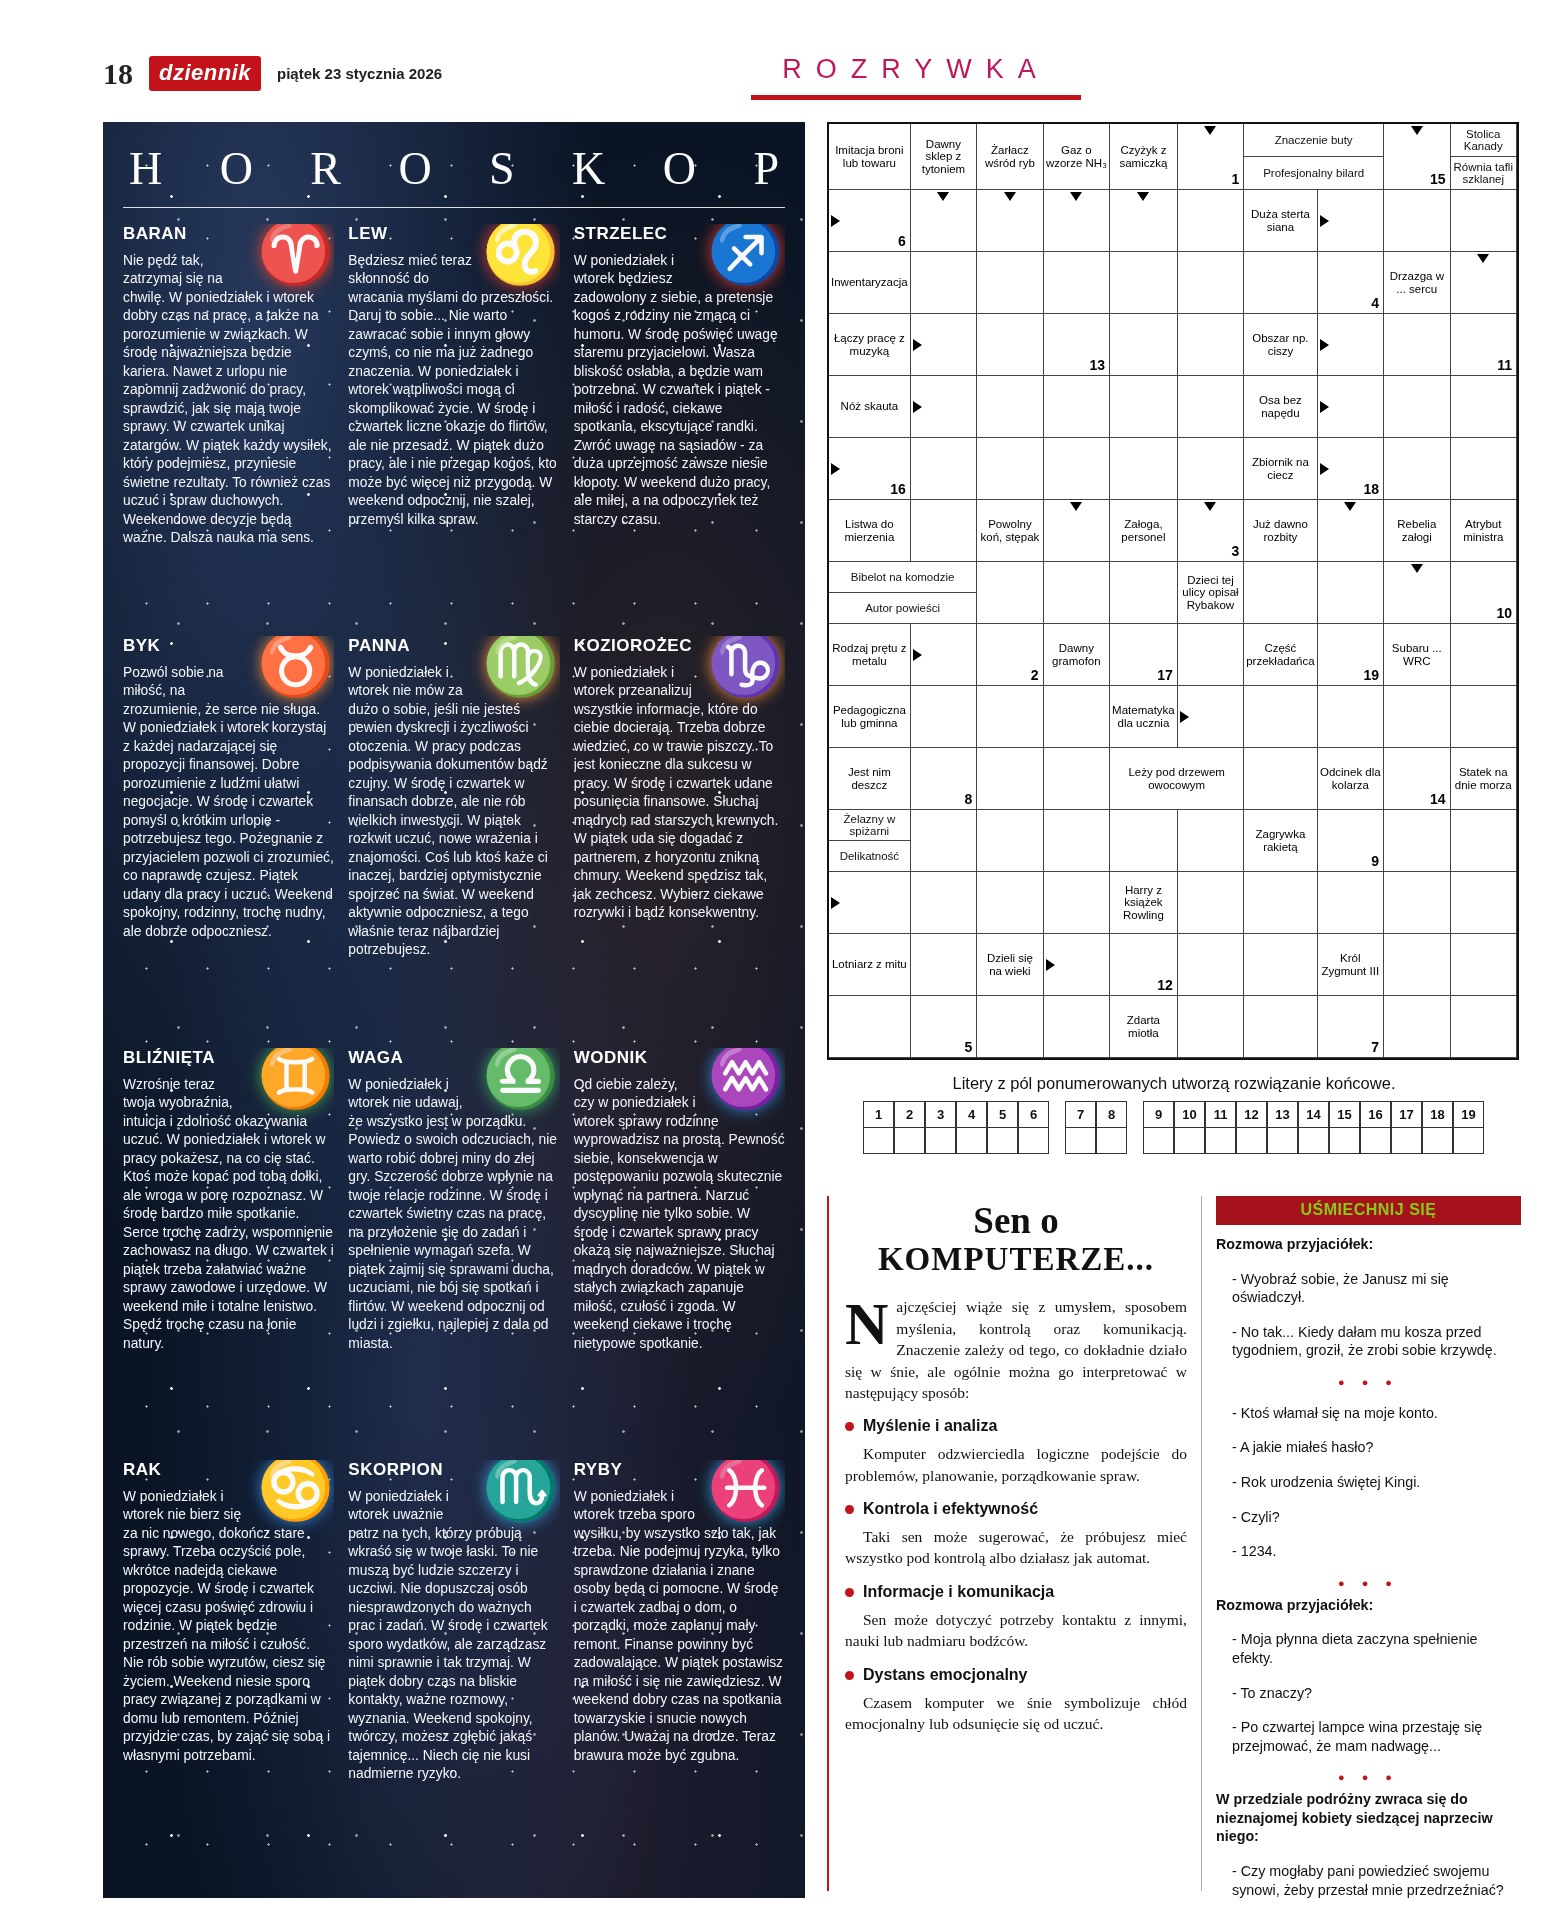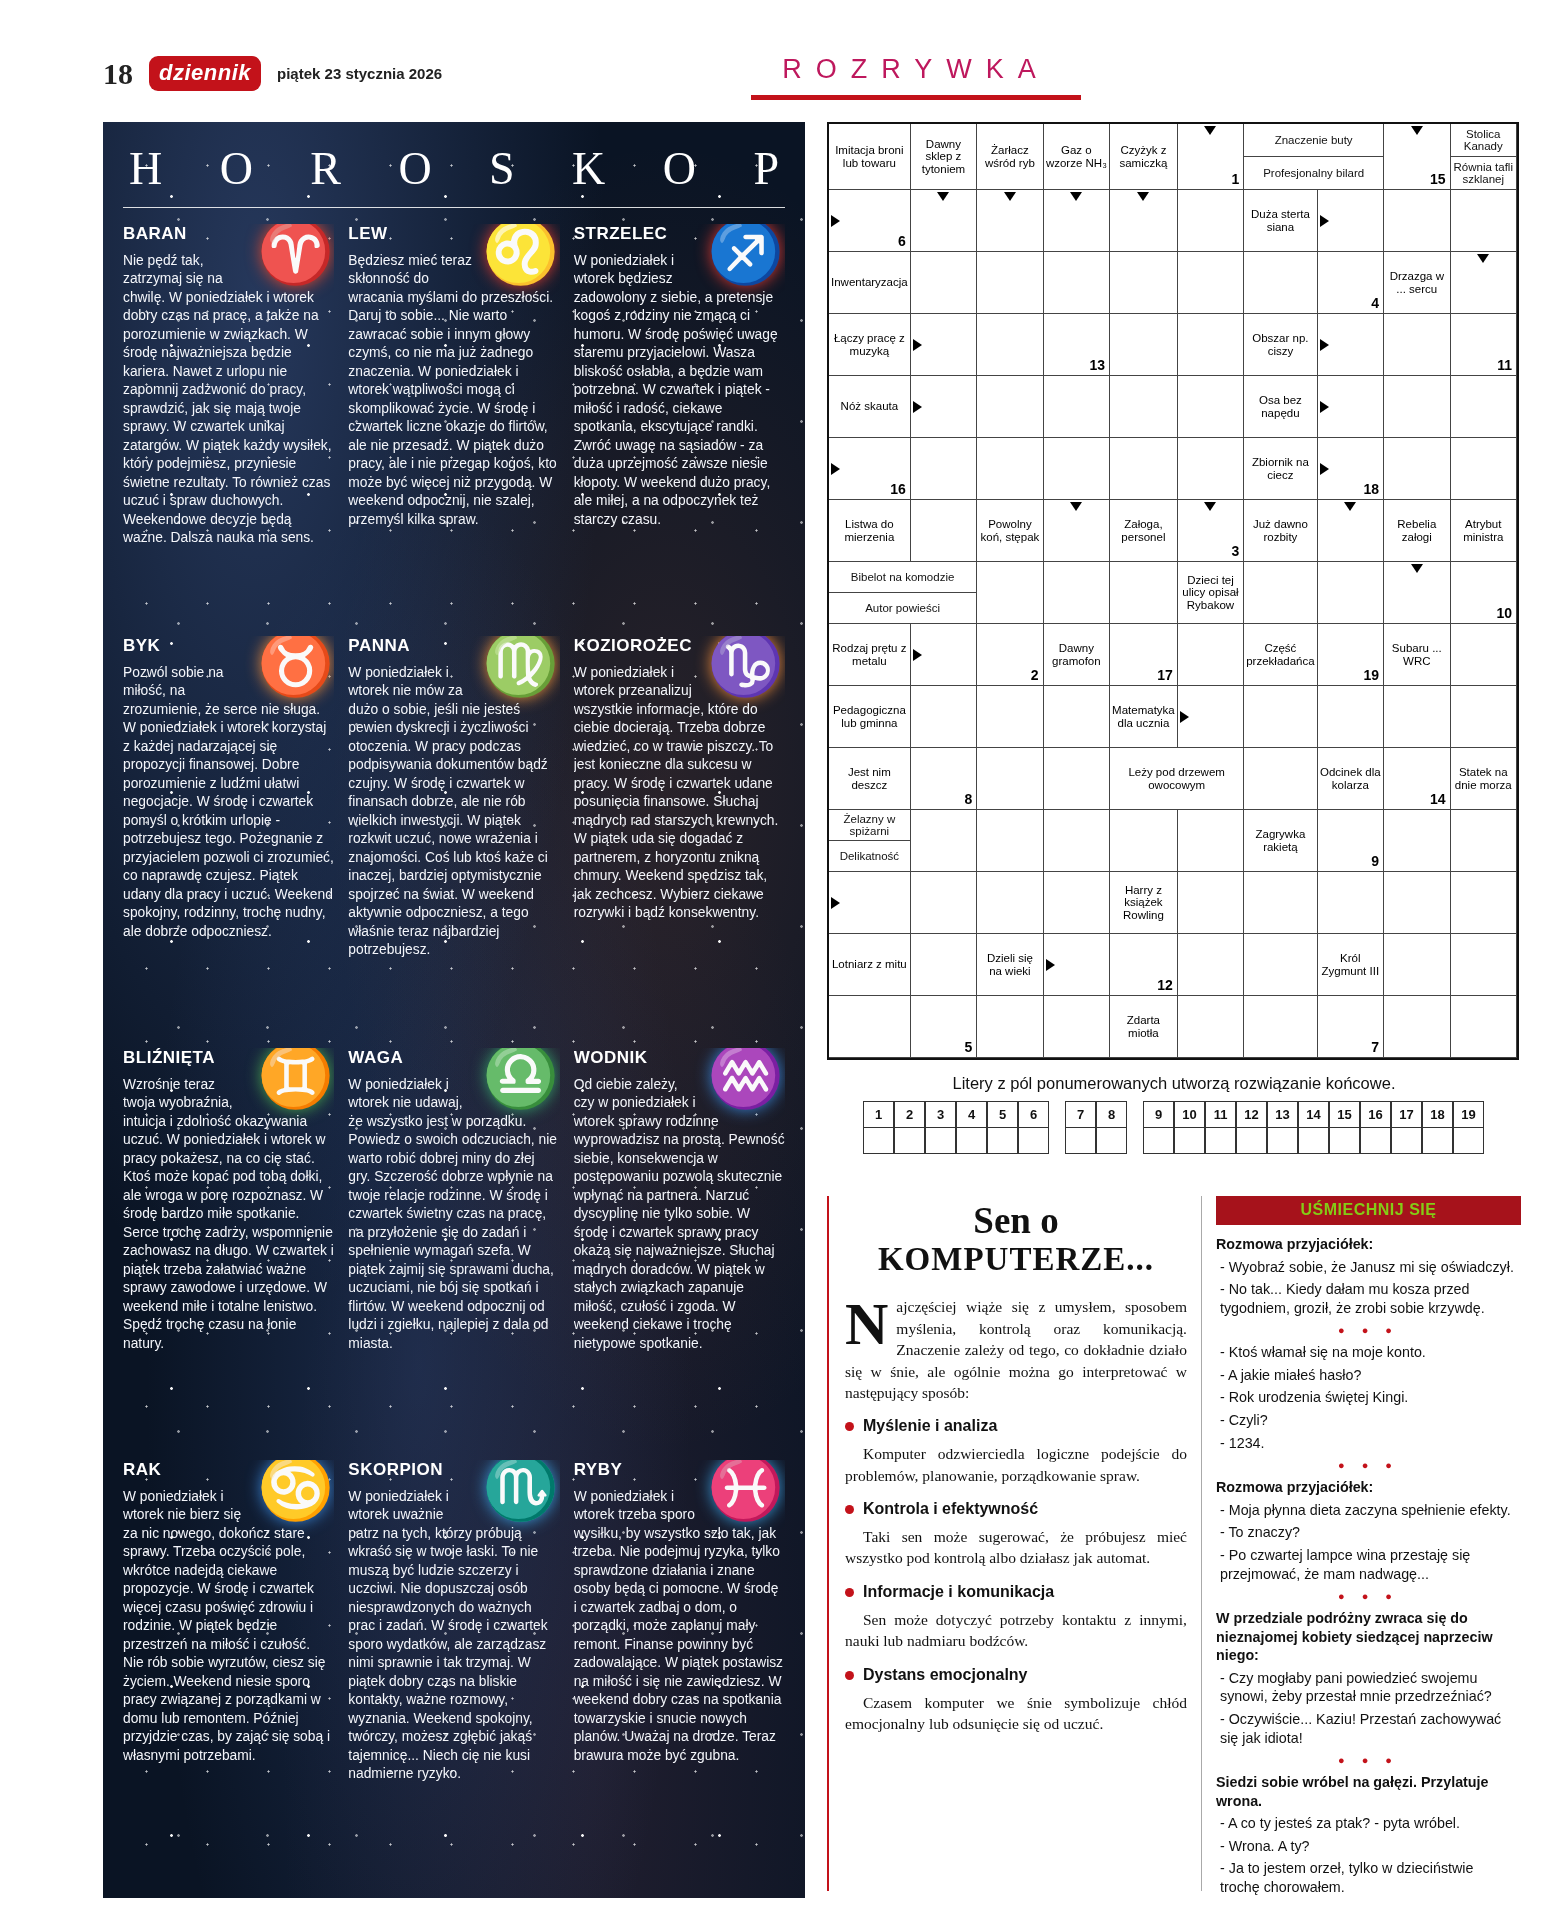--- a/index.html
+++ b/index.html
@@ -7,21 +7,21 @@
     position:relative; width:1558px; height:1913px; margin:0 auto;
     background:#ffffff; overflow:hidden;
     font-family:"Liberation Sans", sans-serif; color:#111;
   }
 
   
   .page-header { position:absolute; top:56px; left:103px; right:37px; height:60px; }
   .header-left { display:flex; align-items:center; gap:16px; }
   .page-num { font-family:"Liberation Serif", serif; font-size:30px; font-weight:bold; color:#222; }
   .brand { background:#c3121a; color:#fff; font-style:italic; font-weight:bold; font-size:22px;
-           padding:4px 10px 5px; letter-spacing:.5px; border-radius:9px; }
+           padding:4px 10px 5px; letter-spacing:.5px; border-radius:3px; }
   .page-date { font-size:15px; font-weight:bold; color:#222; }
   .section-title-wrap { position:absolute; left:648px; top:-2px; width:330px; text-align:center;
            border-bottom:5px solid #c3121a; padding-bottom:10px; }
   .section-title { margin:0; font-size:27px; font-weight:500; letter-spacing:14px; color:#be185d; }
 
   
   .horoscope {
     position:absolute; left:103px; top:122px; width:702px; height:1776px;
     box-sizing:border-box; padding:18px 20px;
     color:#fff;
@@ -88,21 +88,21 @@
   .dropcap { float:left; font-size:60px; line-height:.82; font-weight:bold; padding:4px 8px 0 0;
              font-family:"Liberation Serif", serif; }
   .art-heading { margin:14px 0 8px; font-family:"Liberation Sans", sans-serif; font-size:16px; font-weight:bold; color:#111; }
   .red-dot { display:inline-block; width:9px; height:9px; border-radius:50%; background:#c3121a; margin-right:9px; }
   .art-body { margin:0; font-size:15.5px; line-height:1.38; text-align:justify; text-indent:18px; }
 
   .jokes { flex:1; box-sizing:border-box; border-left:1px solid #aaa; padding-left:14px; }
   .jokes-header { background:#a6121b; color:#84cc16; font-weight:bold; font-size:16px; letter-spacing:.5px;
                   text-align:center; padding:5px 0 6px; margin-bottom:10px; }
   .joke-title { margin:0 0 2px; font-size:14.3px; font-weight:bold; line-height:1.3; }
-  .joke-line { margin:4px; font-size:14.3px; line-height:1.3; }
+  .joke-line { margin:16px; font-size:14.3px; line-height:1.3; }
   .joke-sep { text-align:center; color:#c3121a; font-size:11px; letter-spacing:7px; margin:7px 0; }
 </style>
 </head>
 <body>
 
 <div class="page">
 
   <header class="page-header">
     <div class="header-left">
       <span class="page-num">18</span>

